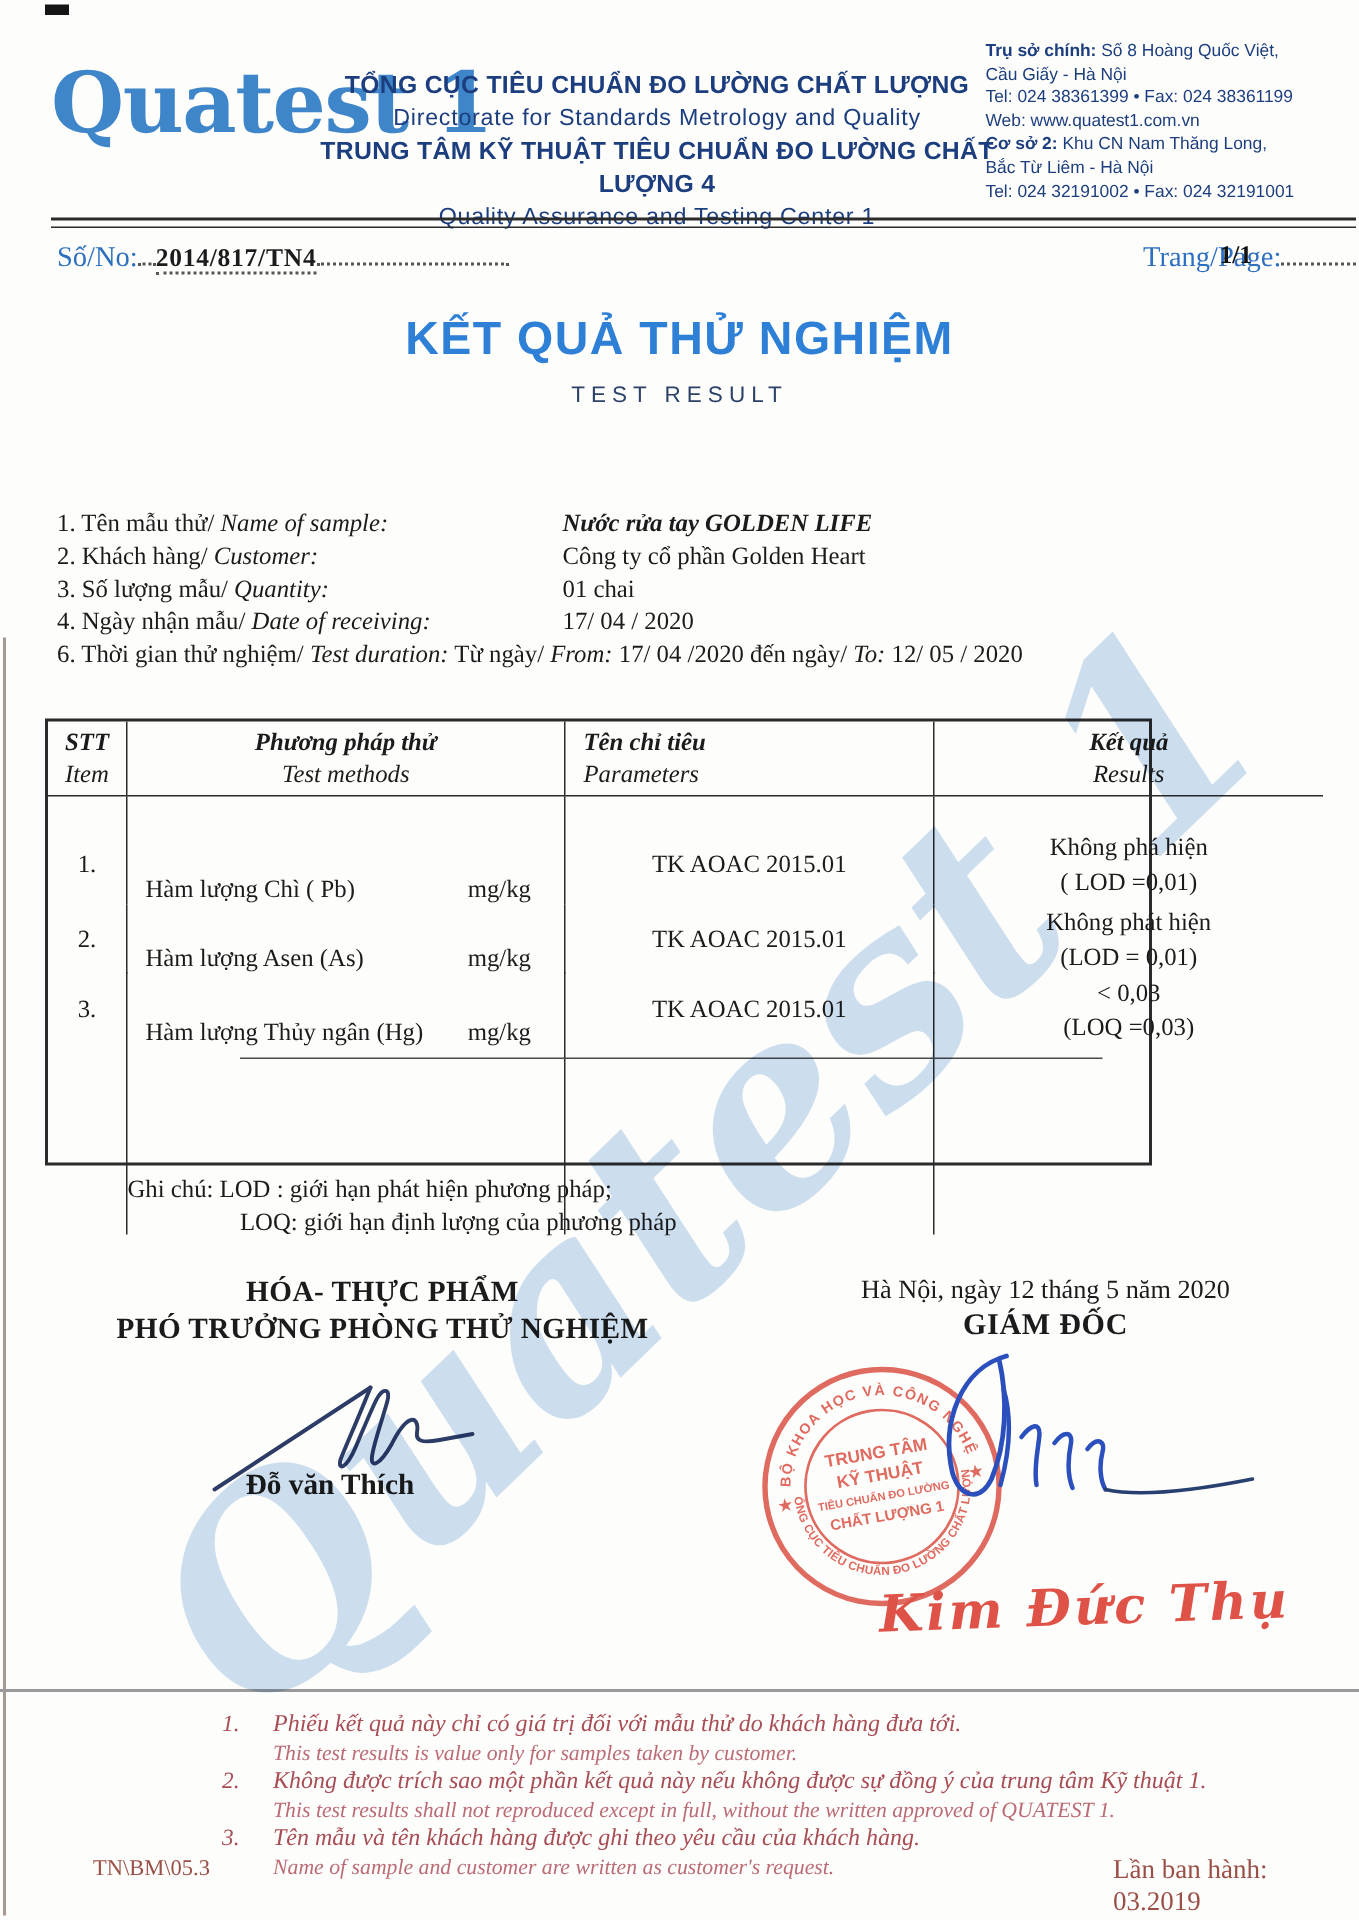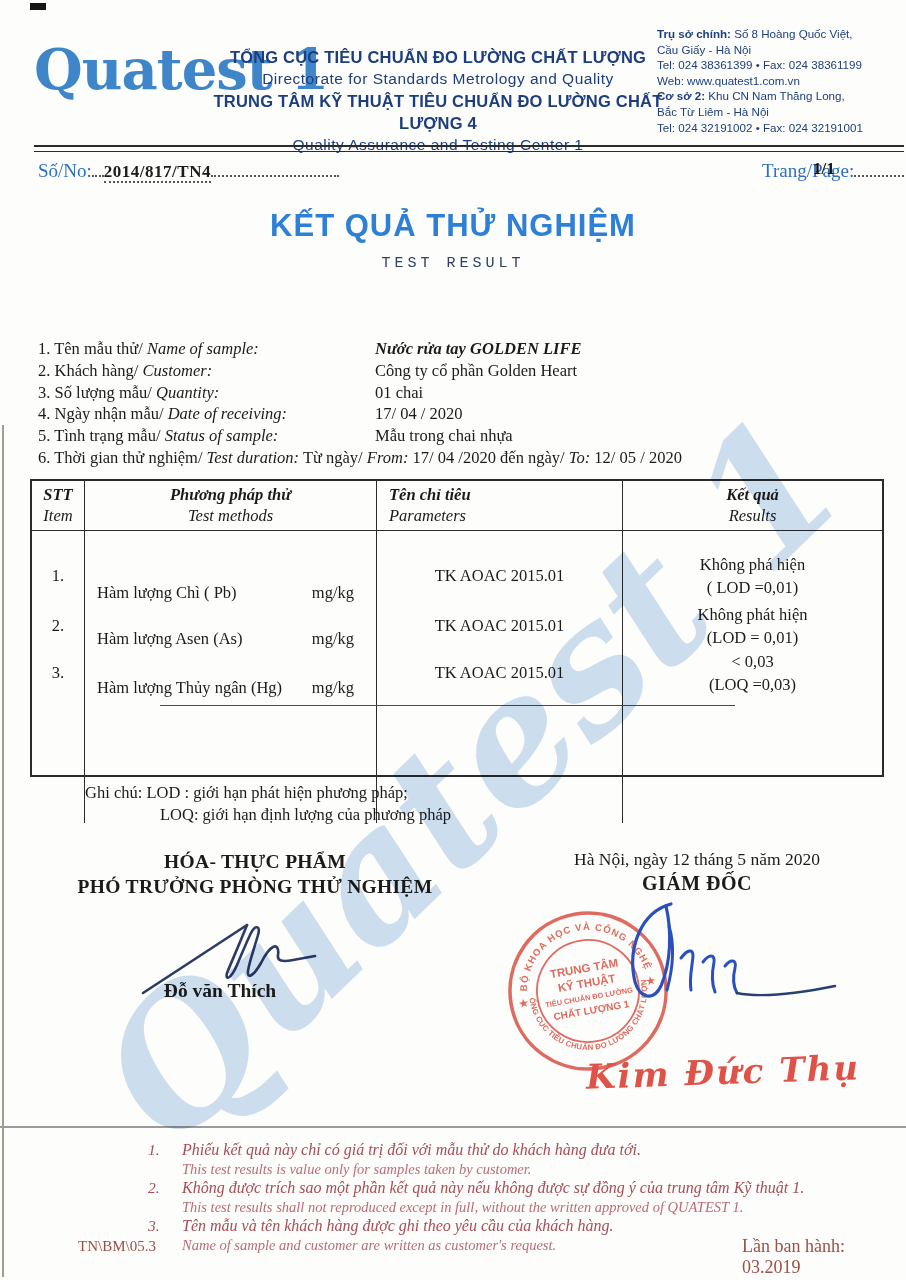--- a/index.html
+++ b/index.html
@@ -26,29 +26,29 @@
   .meta-val{font-weight:bold;font-size:17px;color:#1c1c1c;letter-spacing:.5px;}
   .dots{display:inline-block;border-bottom:2px dotted #555;height:15px;vertical-align:baseline;}
   .page-wrap{position:absolute;left:762px;top:160px;font-size:19px;white-space:nowrap;}
   .page-overlay{position:relative;display:inline-block;}
   .page-overlay .pv{position:absolute;left:1px;top:-1px;font-weight:bold;font-size:17px;color:#111;}
   
   .title-main{position:absolute;left:0;top:208px;width:906px;text-align:center;
               font-family:"Liberation Sans",sans-serif;font-weight:bold;font-size:31px;
               color:#2e7fd6;letter-spacing:1px;}
   .title-sub{position:absolute;left:0;top:255px;width:906px;text-align:center;
-             font-family:Liberation Mono, monospace;font-size:15px;color:#2d4268;letter-spacing:4px;}
+             font-family:Liberation Sans, sans-serif;font-size:15px;color:#2d4268;letter-spacing:4px;}
   
   .info{position:absolute;left:38px;top:338px;width:840px;font-size:16.5px;line-height:21.8px;}
   .info-row{display:flex;}
   .info-label{width:337px;}
   .em{font-style:italic;}
   .val-bold{font-weight:bold;font-style:italic;}
   
-  .ttable{position:absolute;left:30px;top:479px;width:854px;height:298px;
+  .ttable{position:absolute;left:30px;top:479px;width:738px;height:298px;
           border:2px solid #2b2b2b;box-sizing:border-box;}
   .trow{display:grid;grid-template-columns:53px 292px 246px 259px;}
   .cell{border-right:1.5px solid #2b2b2b;box-sizing:border-box;text-align:center;}
   .cell:last-child{border-right:none;}
   .thead .cell{border-bottom:1.5px solid #2b2b2b;padding:3px 0 4px 0;font-size:16.5px;line-height:21px;}
   .h-vn{font-weight:bold;font-style:italic;}
   .h-en{font-style:italic;}
   .cell.left{text-align:left;padding-left:12px;}
   .tbody .cell{display:flex;flex-direction:column;justify-content:center;font-size:16.5px;}
   .r1{height:72px;}.r1 .cell{padding-top:18px;}
@@ -76,21 +76,21 @@
   .signed-name{position:absolute;left:586px;top:1052px;font-family:"DejaVu Serif",serif;
                font-style:italic;font-weight:bold;font-size:34px;color:#de5248;
                transform:rotate(-2deg);letter-spacing:2px;}
   
   .foot-rule{position:absolute;left:0;top:1126px;width:906px;border-top:2px solid #9a9a9a;}
   .disc{position:absolute;left:148px;top:1140px;width:730px;font-style:italic;}
   .disc-item{display:flex;}
   .disc-num{width:34px;color:#a84c55;font-size:15.5px;line-height:19.5px;}
   .disc-vn{color:#a84c55;font-size:16px;line-height:19.5px;}
   .disc-en{color:#bb6b75;font-size:14.5px;line-height:18.5px;padding-left:34px;}
-  .form-code{position:absolute;left:62px;top:1238px;font-size:15px;color:#9a4f47;margin-left:16px;}
+  .form-code{position:absolute;left:62px;top:1238px;font-size:15px;color:#9a4f47;}
   .issue{position:absolute;left:742px;top:1236px;font-size:18px;color:#9a4f47;}
   
   .watermark{position:absolute;left:470px;top:780px;transform:translate(-50%,-50%) rotate(-44deg);
              font-family:"DejaVu Serif",serif;font-style:italic;font-weight:bold;font-size:175px;
              color:rgba(138,178,224,.42);white-space:nowrap;z-index:9;pointer-events:none;
              mix-blend-mode:multiply;}
 </style>
 </head>
 <body>
 
@@ -139,24 +139,20 @@
       <span class="info-label"><span>2. Khách hàng/</span><span class="em"> Customer:</span></span>
       <span>Công ty cổ phần Golden Heart</span>
     </div>
     <div class="info-row">
       <span class="info-label"><span>3. Số lượng mẫu/</span><span class="em"> Quantity:</span></span>
       <span>01 chai</span>
     </div>
     <div class="info-row">
       <span class="info-label"><span>4. Ngày nhận mẫu/</span><span class="em"> Date of receiving:</span></span>
       <span>17/ 04 / 2020</span>
-    </div>
-    <div class="info-row">
-      <span class="info-label"><span>5. Tình trạng mẫu/</span><span class="em"> Status of sample:</span></span>
-      <span>Mẫu trong chai nhựa</span>
     </div>
     <div>
       <span>6. Thời gian thử nghiệm/</span><span class="em"> Test duration:</span><span> Từ ngày/</span><span class="em"> From:</span><span> 17/ 04 /2020</span><span>  đến ngày/</span><span class="em"> To:</span><span>  12/ 05 / 2020</span>
     </div>
   </div>
 
   <div class="ttable">
     <div class="trow thead">
       <div class="cell">
         <div class="h-vn">STT</div>

